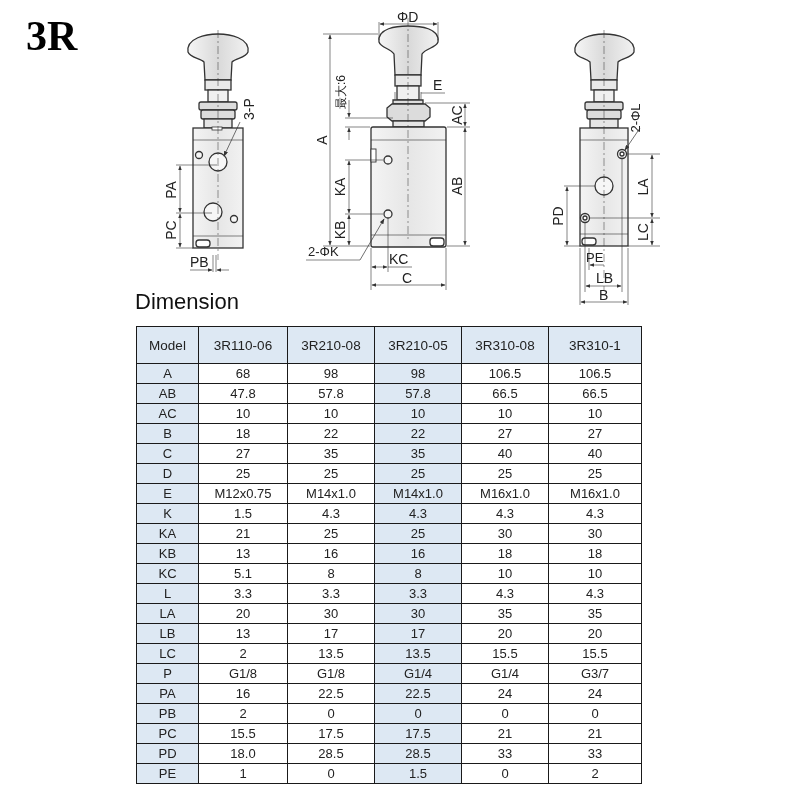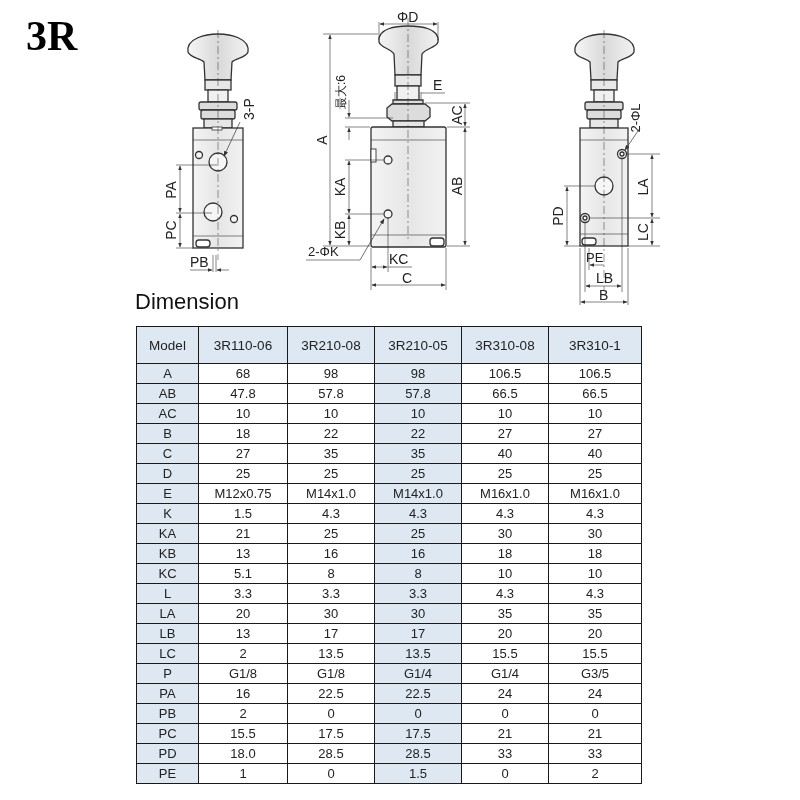--- a/index.html
+++ b/index.html
@@ -338,21 +338,21 @@
         <td class="hl">13.5</td>
         <td>15.5</td>
         <td>15.5</td>
       </tr>
       <tr>
         <td class="param">P</td>
         <td>G1/8</td>
         <td>G1/8</td>
         <td class="hl">G1/4</td>
         <td>G1/4</td>
-        <td>G3/5</td>
+        <td>G3/7</td>
       </tr>
       <tr>
         <td class="param">PA</td>
         <td>16</td>
         <td>22.5</td>
         <td class="hl">22.5</td>
         <td>24</td>
         <td>24</td>
       </tr>
       <tr>

